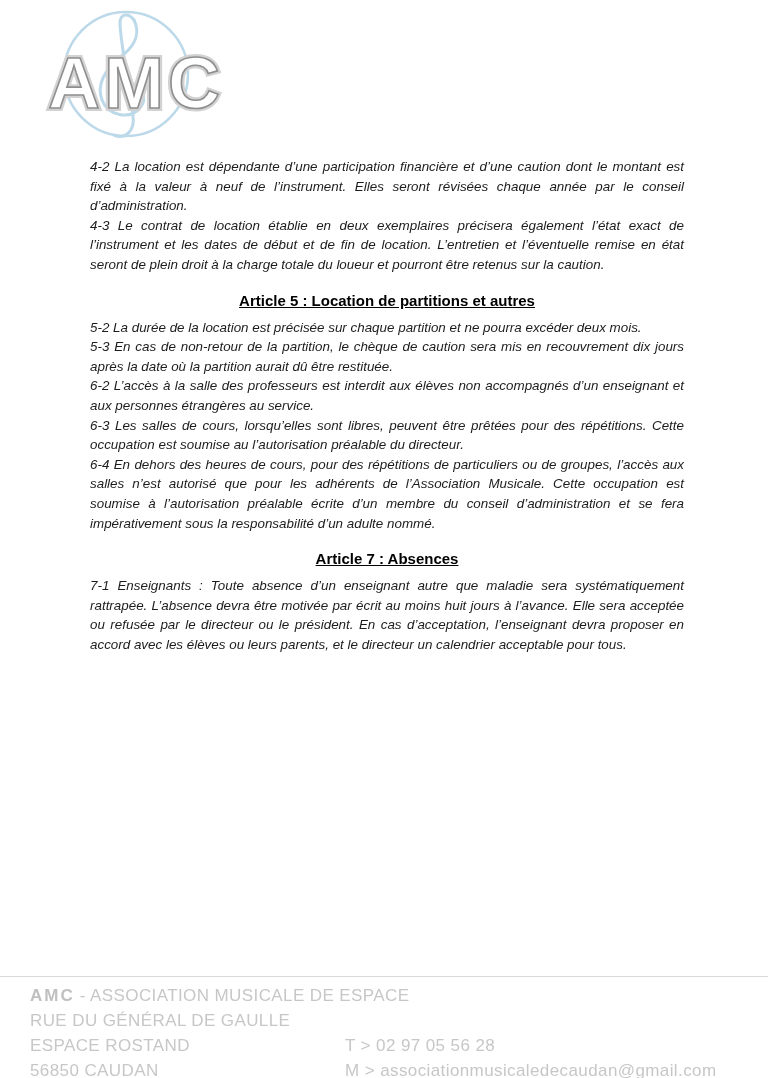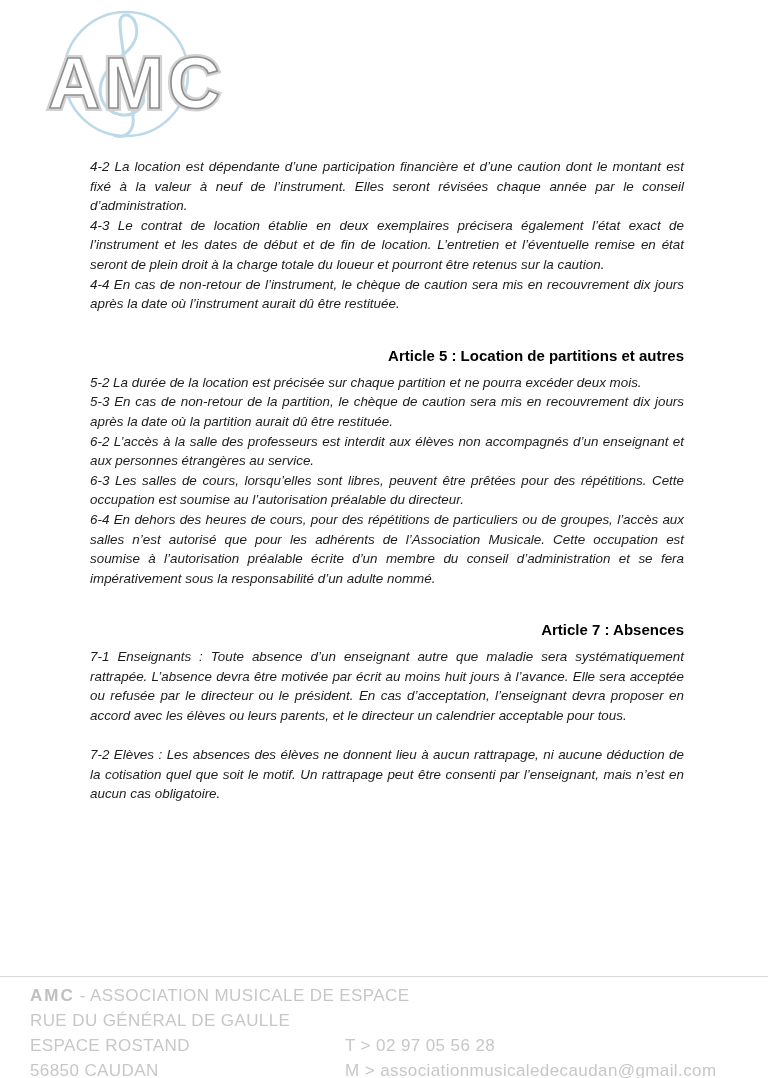--- a/index.html
+++ b/index.html
@@ -32,22 +32,23 @@
     line-height: 19.6px;
     text-align: justify;
     color: #1c1c1c;
   }
   .doc-body p { margin: 0; font-style: italic; }
   .doc-body h2.article {
     font-size: 15px;
     line-height: 20px;
     font-weight: 700;
     color: #000;
-    text-align: right;
-    margin: 32px 0 7px 0;
+    text-align: center;
+    margin: 16px 0 7px 0;
+    text-decoration: underline;
   }
   .doc-body .spacer { height: 19.6px; }
 
   
   .footer {
     position: absolute;
     left: 0;
     top: 976px;
     width: 768px;
     border-top: 1px solid #d9d9d9;
@@ -86,31 +87,29 @@
     <g font-family="'Liberation Sans', sans-serif" font-weight="bold" font-size="72" letter-spacing="4">
       <text x="22" y="104" fill="none" stroke="#d2d2d2" stroke-width="6">AMC</text>
       <text x="22" y="104" fill="#ffffff" stroke="#8f8f8f" stroke-width="1.6">AMC</text>
     </g>
   </svg>
 </div>
 
 <div class="doc-body">
     <p>4-2 La location est dépendante d’une participation financière et d’une caution dont le montant est fixé à la valeur à neuf de l’instrument. Elles seront révisées chaque année par le conseil d’administration.</p>
     <p>4-3 Le contrat de location établie en deux exemplaires précisera également l’état exact de l’instrument et les dates de début et de fin de location. L’entretien et l’éventuelle remise en état seront de plein droit à la charge totale du loueur et pourront être retenus sur la caution.</p>
-    <p>4-4 En cas de non-retour de l’instrument, le chèque de caution sera mis en recouvrement dix jours après la date où l’instrument aurait dû être restituée.</p>
     <h2 class="article">Article 5 : Location de partitions et autres</h2>
     <p>5-2 La durée de la location est précisée sur chaque partition et ne pourra excéder deux mois.</p>
     <p>5-3 En cas de non-retour de la partition, le chèque de caution sera mis en recouvrement dix jours après la date où la partition aurait dû être restituée.</p>
     <p>6-2 L’accès à la salle des professeurs est interdit aux élèves non accompagnés d’un enseignant et aux personnes étrangères au service.</p>
     <p>6-3 Les salles de cours, lorsqu’elles sont libres, peuvent être prêtées pour des répétitions. Cette occupation est soumise au l’autorisation préalable du directeur.</p>
     <p>6-4 En dehors des heures de cours, pour des répétitions de particuliers ou de groupes, l’accès aux salles n’est autorisé que pour les adhérents de l’Association Musicale. Cette occupation est soumise à l’autorisation préalable écrite d’un membre du conseil d’administration et se fera impérativement sous la responsabilité d’un adulte nommé.</p>
     <h2 class="article">Article 7 : Absences</h2>
     <p>7-1 Enseignants : Toute absence d’un enseignant autre que maladie sera systématiquement rattrapée. L’absence devra être motivée par écrit au moins huit jours à l’avance. Elle sera acceptée ou refusée par le directeur ou le président. En cas d’acceptation, l’enseignant devra proposer en accord avec les élèves ou leurs parents, et le directeur un calendrier acceptable pour tous.</p>
     <div class="spacer"></div>
-    <p>7-2 Elèves : Les absences des élèves ne donnent lieu à aucun rattrapage, ni aucune déduction de la cotisation quel que soit le motif. Un rattrapage peut être consenti par l’enseignant, mais n’est en aucun cas obligatoire.</p>
   </div>
 
 <div class="footer">
   <div class="footer-inner">
     <div>
       <span class="footer-amc">AMC</span>
       <span>- ASSOCIATION MUSICALE DE ESPACE</span>
     </div>
     <div>
       <div>RUE DU GÉNÉRAL DE GAULLE</div>

